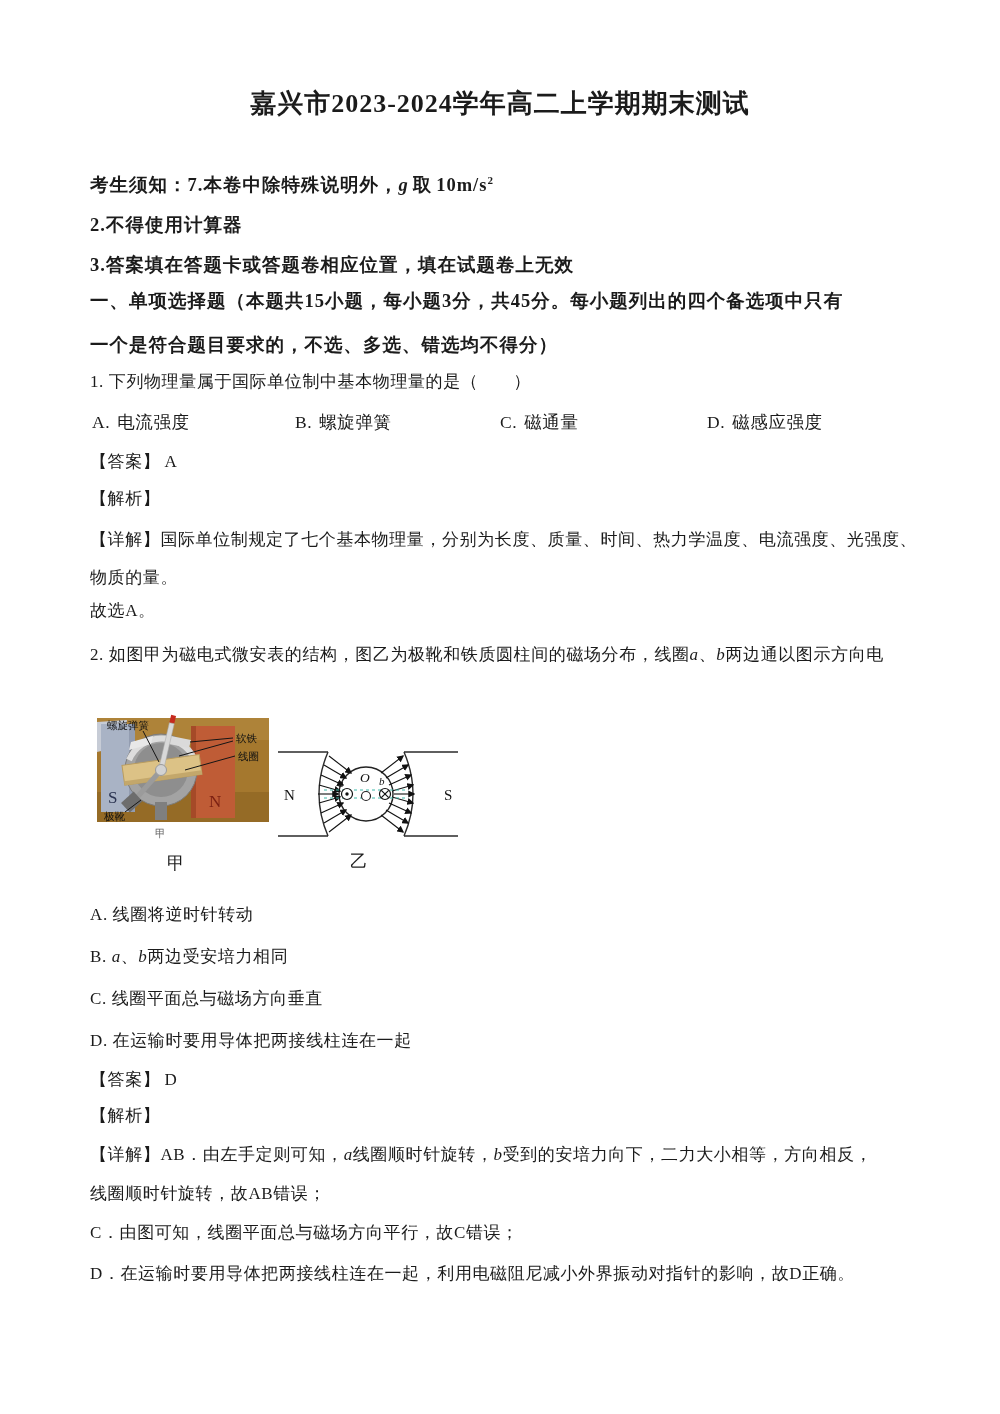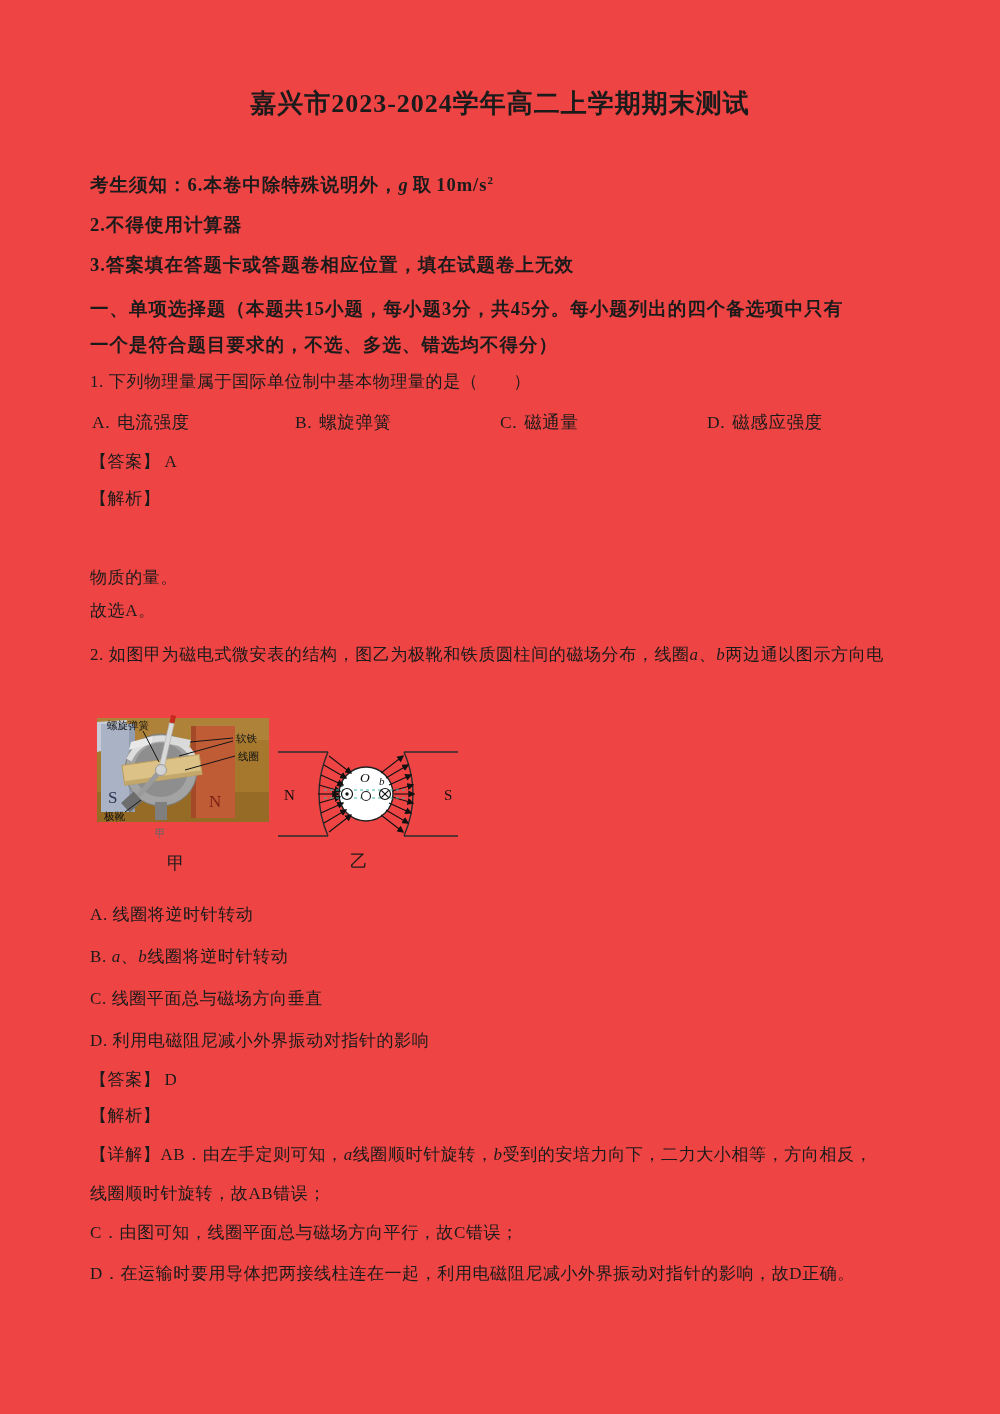--- a/index.html
+++ b/index.html
@@ -1,16 +1,16 @@
 <!DOCTYPE html>
 <html><head>
 <meta charset="utf-8">
 <style>
   html,body{margin:0;padding:0;background:#e9e9e9;}
-  #page{position:relative;width:1000px;height:1414px;margin:0 auto;background:#ef4444;
+  #page{position:relative;width:1000px;height:1414px;margin:0 auto;background:#ffffff;
         font-family:"Liberation Serif","DejaVu Serif",serif;color:#1b1b1b;overflow:hidden;}
   .ln{position:absolute;left:90px;white-space:nowrap;font-size:17px;letter-spacing:0.6px;}
   .b{font-weight:bold;font-size:18.5px;letter-spacing:1px;}
   .center{left:0;width:1000px;text-align:center;}
   .t1{font-size:26px;font-weight:bold;letter-spacing:1px;}
   .t2{font-size:25px;font-weight:bold;letter-spacing:3px;}
   .it{font-style:italic;}
   sup{font-size:11px;}
   .optrow{position:absolute;left:0;top:0;width:888px;height:24px;}
   .optcell{position:absolute;white-space:nowrap;font-size:17.5px;letter-spacing:0.6px;}
@@ -19,38 +19,39 @@
   .cap{position:absolute;font-size:17.5px;}
   svg text{font-family:"Liberation Serif","DejaVu Serif",serif;}
 </style>
 </head>
 <body>
 
 <div id="page">
 
   <div class="ln center t1" style="top:86px">嘉兴市2023-2024学年高二上学期期末测试</div>
 
-  <div class="ln b" style="top:172px"><span>考生须知：6.本卷中除特殊说明外，</span><span class="it">g</span><span style="margin:0 4px">取</span><span>10m/s</span><sup>2</sup></div>
+  <div class="ln b" style="top:172px"><span>考生须知：7.本卷中除特殊说明外，</span><span class="it">g</span><span style="margin:0 4px">取</span><span>10m/s</span><sup>2</sup></div>
   <div class="ln b" style="top:212px">2.不得使用计算器</div>
   <div class="ln b" style="top:252px">3.答案填在答题卡或答题卷相应位置，填在试题卷上无效</div>
 
-  <div class="ln b" style="top:296px">一、单项选择题（本题共15小题，每小题3分，共45分。每小题列出的四个备选项中只有</div>
+  <div class="ln b" style="top:288px">一、单项选择题（本题共15小题，每小题3分，共45分。每小题列出的四个备选项中只有</div>
   <div class="ln b" style="top:332px">一个是符合题目要求的，不选、多选、错选均不得分）</div>
 
   <div class="ln" style="top:370px">1. 下列物理量属于国际单位制中基本物理量的是（　　）</div>
 
   <div class="optrow" style="top:410px">
     <span class="optcell" style="left:92px"><span class="ol">A.</span><span>电流强度</span></span>
     <span class="optcell" style="left:295px"><span class="ol">B.</span><span>螺旋弹簧</span></span>
     <span class="optcell" style="left:500px"><span class="ol">C.</span><span>磁通量</span></span>
     <span class="optcell" style="left:707px"><span class="ol">D.</span><span>磁感应强度</span></span>
   </div>
 
   <div class="ln" style="top:450px"><span>【答案】</span><span style="margin-left:4px">A</span></div>
   <div class="ln" style="top:487px">【解析】</div>
+  <div class="ln" style="top:528px">【详解】国际单位制规定了七个基本物理量，分别为长度、质量、时间、热力学温度、电流强度、光强度、</div>
   <div class="ln" style="top:566px">物质的量。</div>
   <div class="ln" style="top:599px">故选A。</div>
 
   <div class="ln" style="top:643px"><span>2. 如图甲为磁电式微安表的结构，图乙为极靴和铁质圆柱间的磁场分布，线圈</span><span class="it">a</span><span>、</span><span class="it">b</span><span>两边通以图示方向电</span></div>
 
   <svg class="fig" style="left:93px;top:708px" width="182" height="140" viewBox="0 0 182 140">
     <rect x="4" y="10" width="172" height="104" fill="#a5782e"></rect>
     <rect x="4" y="10" width="172" height="22" fill="#b68d44" opacity="0.55"></rect>
     <rect x="4" y="84" width="172" height="30" fill="#8a6322" opacity="0.6"></rect>
     <polygon points="4,14 34,12 30,38 4,44" fill="#c7ccd6"></polygon>
@@ -151,23 +152,23 @@
     <text x="103" y="41" font-size="11" font-style="italic" fill="#111">b</text>
 
     <text x="8" y="56" font-size="15" fill="#111">N</text>
     <text x="168" y="56" font-size="15" fill="#111">S</text>
   </svg>
 
   <div class="cap" style="left:167px;top:851px">甲</div>
   <div class="cap" style="left:350px;top:849px">乙</div>
 
   <div class="ln" style="top:903px">A. 线圈将逆时针转动</div>
-  <div class="ln" style="top:945px"><span>B. </span><span class="it">a</span><span>、</span><span class="it">b</span><span>线圈将逆时针转动</span></div>
+  <div class="ln" style="top:945px"><span>B. </span><span class="it">a</span><span>、</span><span class="it">b</span><span>两边受安培力相同</span></div>
   <div class="ln" style="top:987px">C. 线圈平面总与磁场方向垂直</div>
-  <div class="ln" style="top:1029px">D. 利用电磁阻尼减小外界振动对指针的影响</div>
+  <div class="ln" style="top:1029px">D. 在运输时要用导体把两接线柱连在一起</div>
 
   <div class="ln" style="top:1068px"><span>【答案】</span><span style="margin-left:4px">D</span></div>
   <div class="ln" style="top:1104px">【解析】</div>
   <div class="ln" style="top:1143px"><span>【详解】AB．由左手定则可知，</span><span class="it">a</span><span>线圈顺时针旋转，</span><span class="it">b</span><span>受到的安培力向下，二力大小相等，方向相反，</span></div>
   <div class="ln" style="top:1182px">线圈顺时针旋转，故AB错误；</div>
   <div class="ln" style="top:1221px">C．由图可知，线圈平面总与磁场方向平行，故C错误；</div>
   <div class="ln" style="top:1262px">D．在运输时要用导体把两接线柱连在一起，利用电磁阻尼减小外界振动对指针的影响，故D正确。</div>
 
 </div>
 

